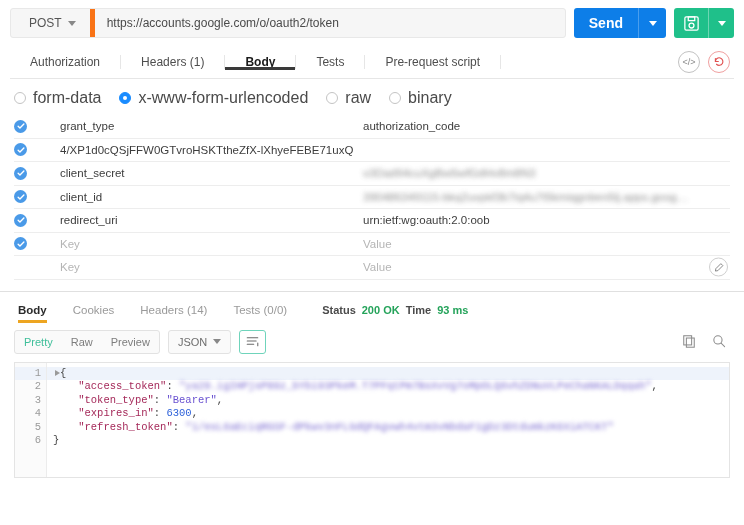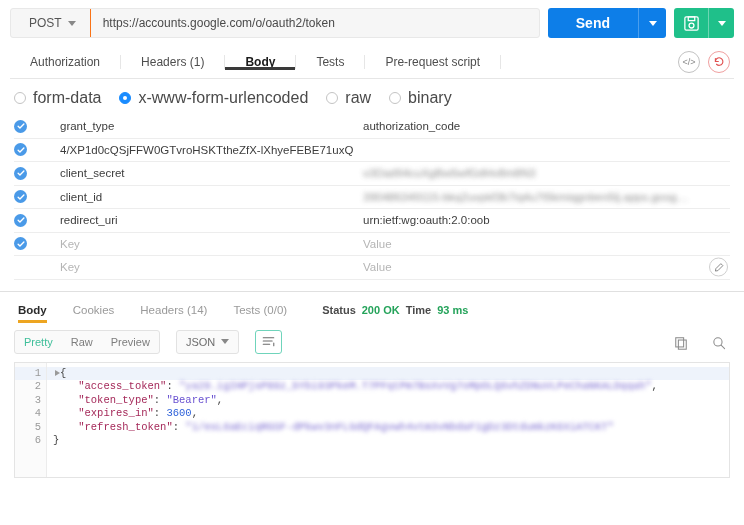--- a/index.html
+++ b/index.html
@@ -25,21 +25,21 @@
     border: 1px solid #e8e8e8;
     border-radius: 3px;
     overflow: hidden;
     min-width: 0;
   }
   .method-select {
     display: flex; align-items: center; gap: 6px;
     padding: 0 14px 0 18px;
     font-size: 12px; color: #555; cursor: pointer;
     white-space: nowrap;
-    border-right: 1px solid #f97316;
+    border-right: 5px solid #f97316;
   }
   .caret {
     width: 0; height: 0;
     border-left: 4px solid transparent;
     border-right: 4px solid transparent;
     border-top: 5px solid #888;
     display: inline-block;
   }
   .url-input {
     flex: 1 1 auto; display: flex; align-items: center;
@@ -55,21 +55,21 @@
     white-space: nowrap;
     margin-top: 47px;
   }
   .send-group {
     display: flex; align-items: stretch; margin-left: 8px;
     border-radius: 3px; overflow: hidden;
   }
   .send-btn {
     background: #0d7ee8; color: #fff;
     display: flex; align-items: center;
-    padding: 0 28px; font-size: 14px; font-weight: bold;
+    padding: 0 15px; font-size: 14px; font-weight: bold;
     cursor: pointer; border: none;
     font-family: "Liberation Sans", sans-serif;
   }
   .send-caret-btn {
     background: #0d7ee8; width: 28px;
     display: flex; align-items: center; justify-content: center;
     cursor: pointer; border-left: 1px solid rgba(255,255,255,.25);
   }
   .caret-w {
     width: 0; height: 0;
@@ -202,22 +202,22 @@
     height: 3px; background: #eda521;
   }
   .resp-meta {
     display: flex; align-items: center; gap: 6px;
     margin-left: 22px; padding-bottom: 7px; font-size: 11px;
   }
   .meta-label { color: #4a4a4a; font-weight: bold; }
   .meta-value { color: #24a35a; font-weight: bold; }
 
   .resp-toolbar {
-    display: flex; align-items: flex-end;
-    padding: 7px 14px 0 14px; gap: 16px;
+    display: flex; align-items: flex-start;
+    padding: 7px 14px 0 14px; gap: 8px;
   }
   .seg-group {
     display: flex; align-items: stretch;
     border: 1px solid #e2e2e2; border-radius: 3px;
     background: #fafafa; height: 24px;
   }
   .seg {
     display: flex; align-items: center; padding: 0 9px;
     font-size: 11px; color: #7d7d7d; cursor: pointer;
   }
@@ -478,19 +478,19 @@
       <div>2</div>
       <div>3</div>
       <div>4</div>
       <div>5</div>
       <div>6</div>
     </div>
     <div class="code-area" id="code-area">
         <div class="cl hl"><span class="fold-tri"></span><span class="k-pun">{</span></div>
         <div class="cl"><span class="k-key">    "access_token"</span><span class="k-pun">: </span><span class="k-blur">"ya29.igIHPjsP89z_bYbi93PkeM.T7PFqtPm7BsXvVg7oMpOLQ6vhZDNuVLPeChaNKALDqqah"</span><span class="k-pun">,</span></div>
         <div class="cl"><span class="k-key">    "token_type"</span><span class="k-pun">: </span><span class="k-str">"Bearer"</span><span class="k-pun">,</span></div>
-        <div class="cl"><span class="k-key">    "expires_in"</span><span class="k-pun">: </span><span class="k-num">3600</span><span class="k-pun">,</span></div>
+        <div class="cl"><span class="k-key">    "expires_in"</span><span class="k-pun">: </span><span class="k-num">6300</span><span class="k-pun">,</span></div>
         <div class="cl"><span class="k-key">    "refresh_token"</span><span class="k-pun">: </span><span class="k-blur">"1/esL6aEciqRGSF-dPkwv3nFLGdQFAgvwh4vtm3vNbdaF1gDz3DtdumkzK6XiATCKT"</span></div>
         <div class="cl"><span class="k-pun">}</span></div>
       </div>
   </div>
 
 </div>
 
 </body></html>

